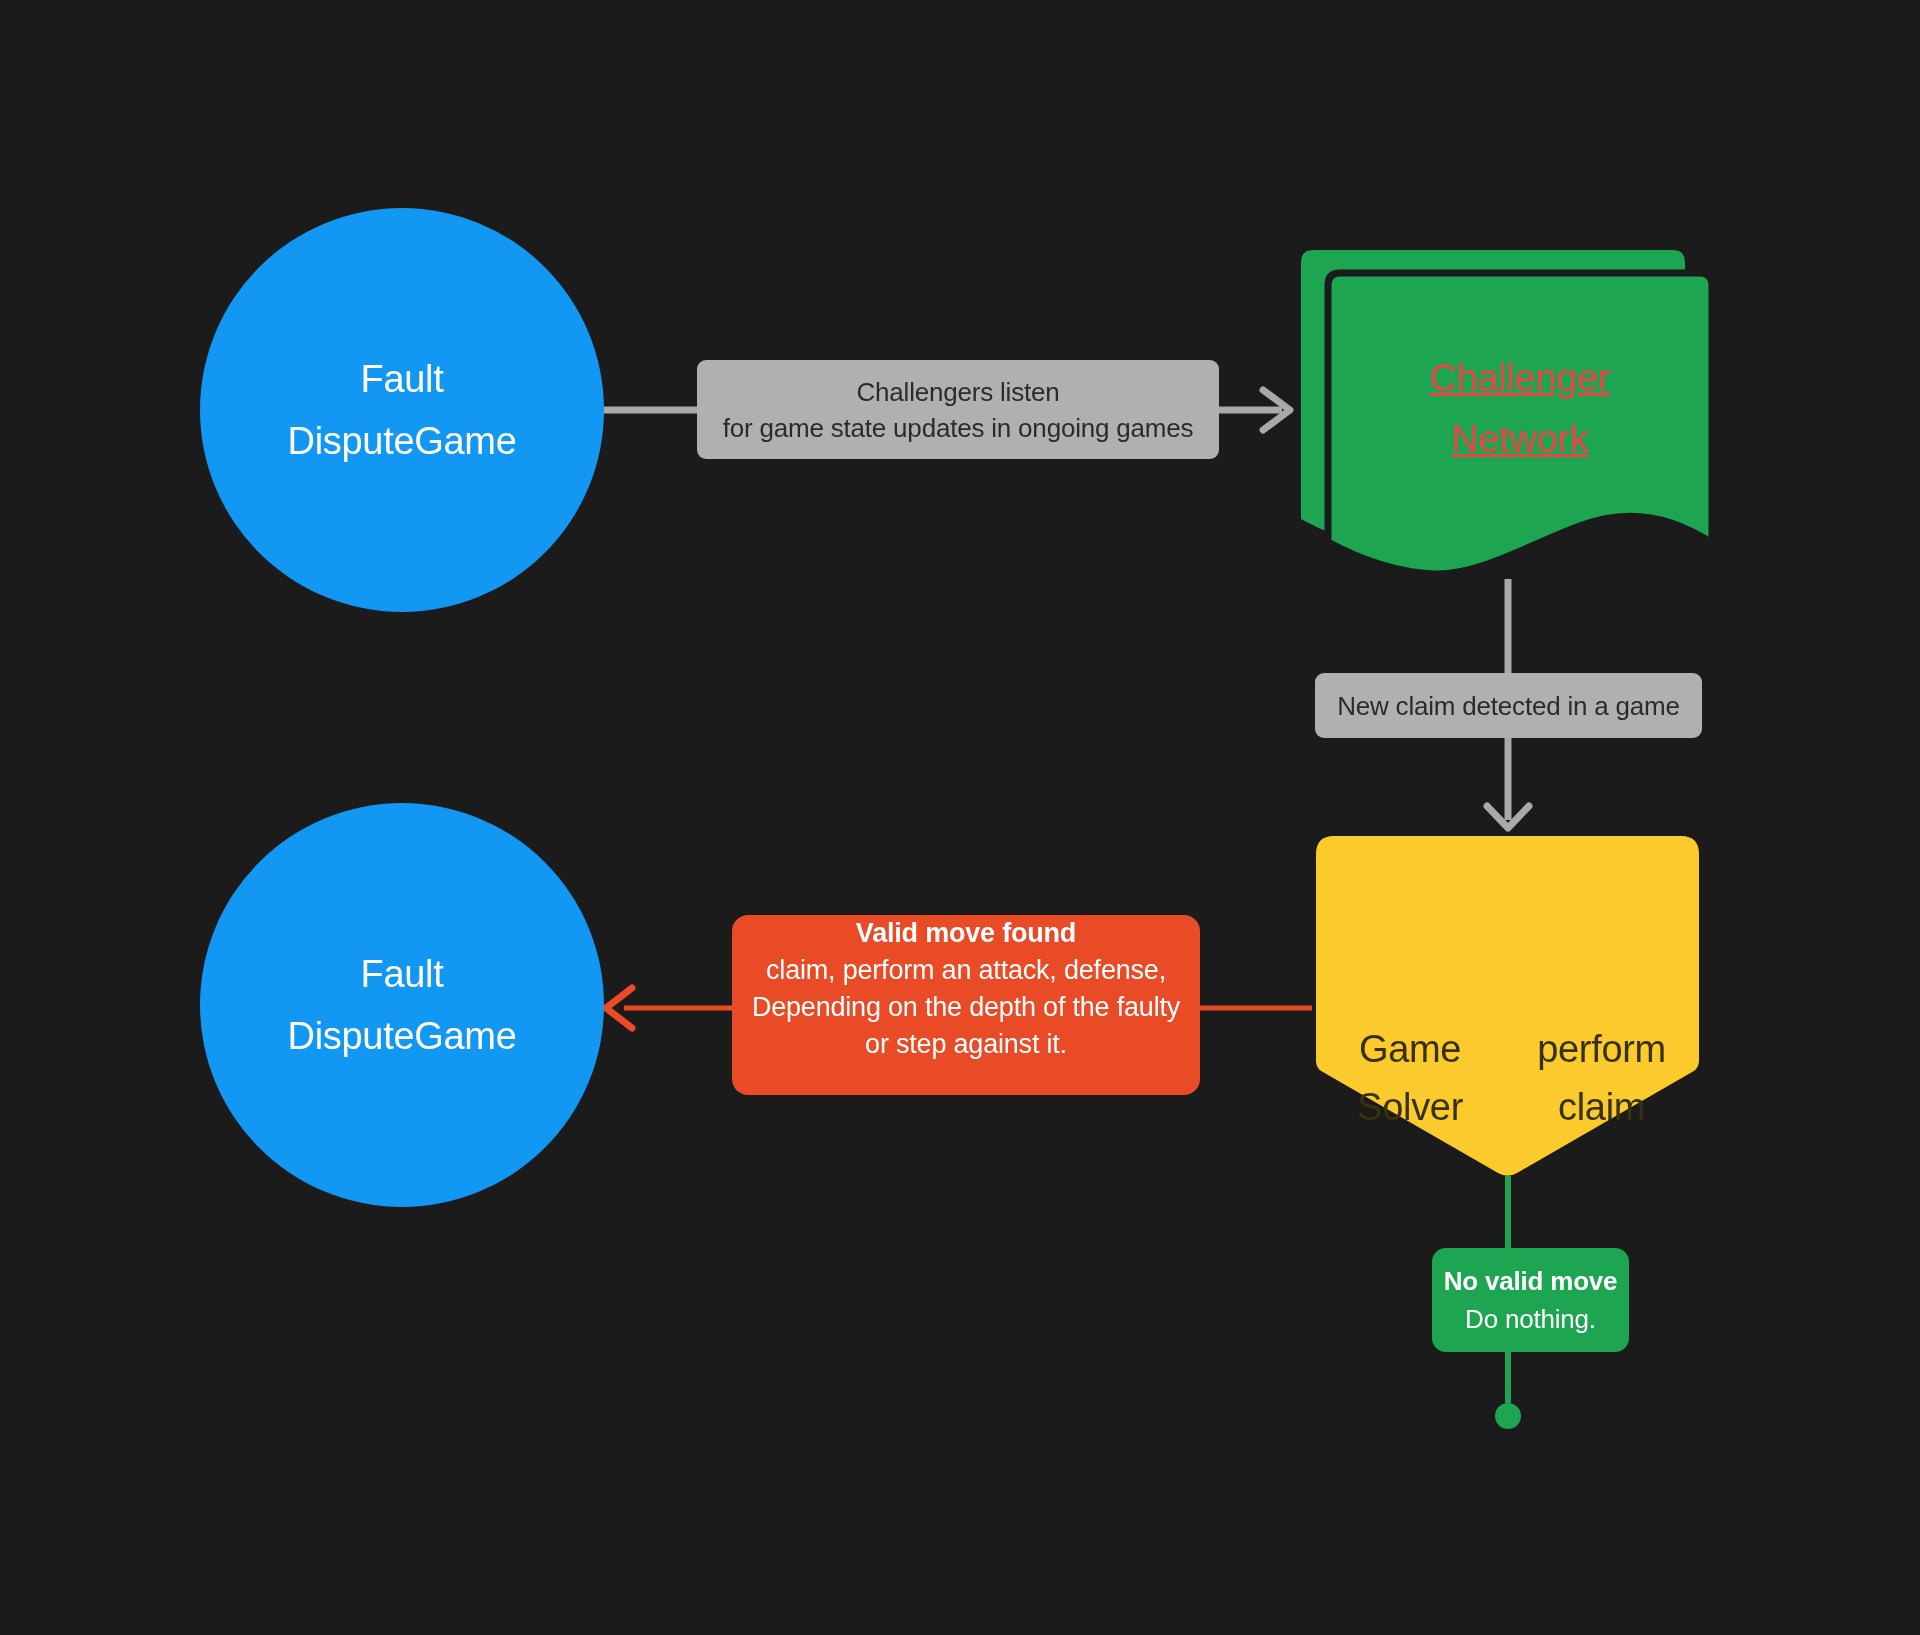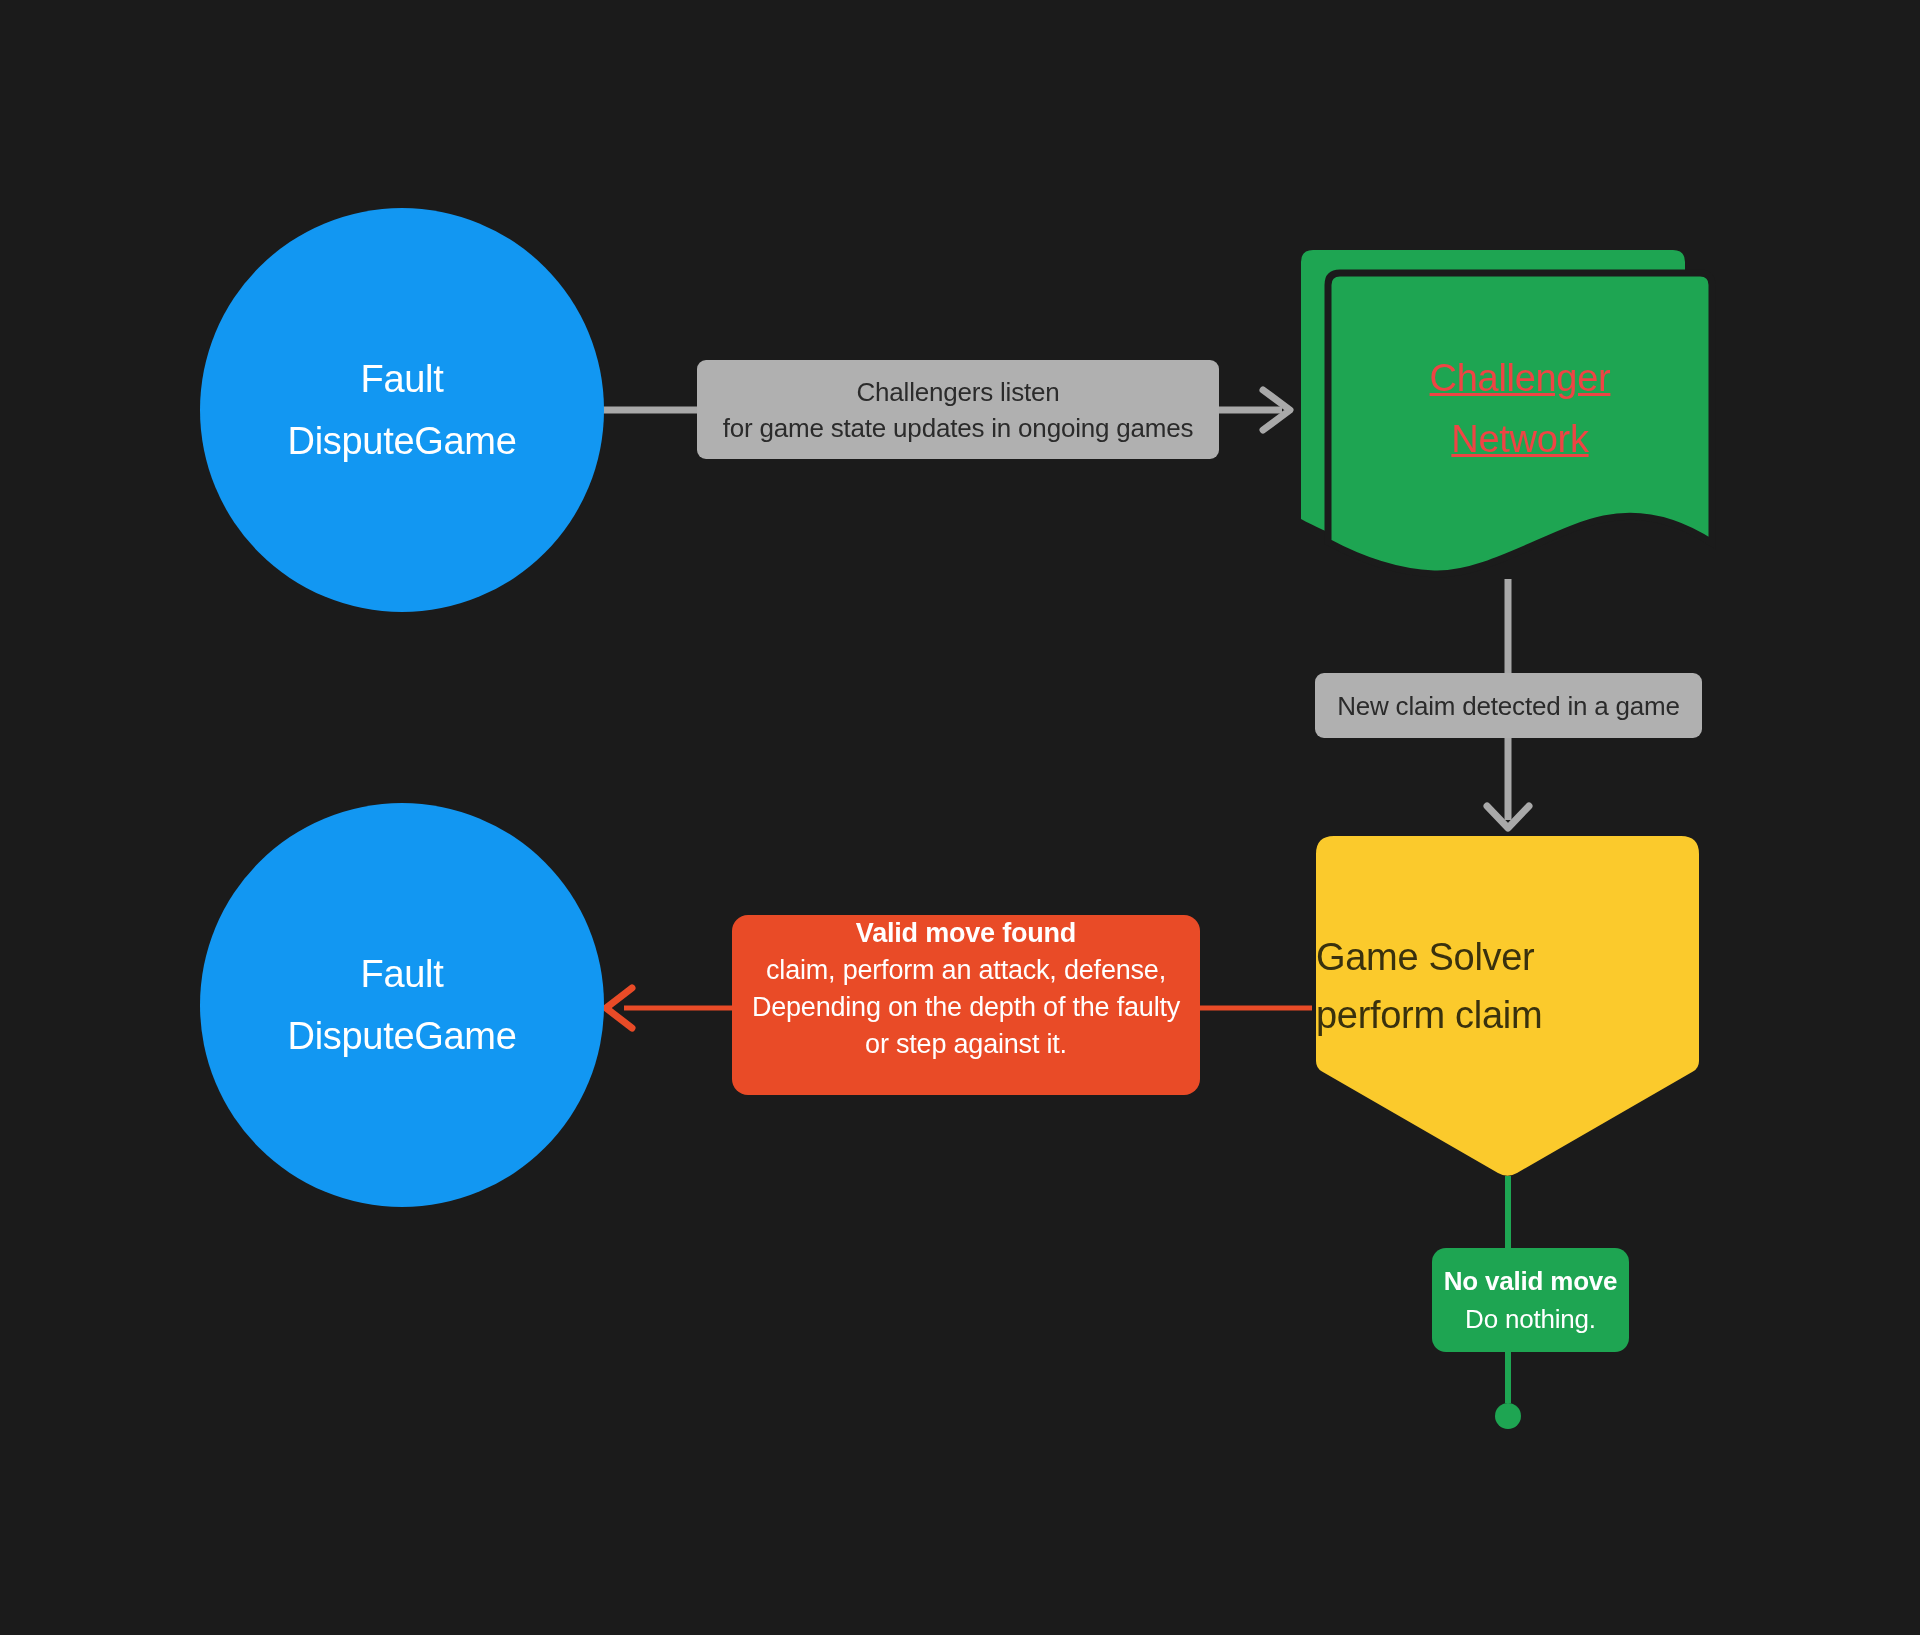--- a/index.html
+++ b/index.html
@@ -27,21 +27,21 @@
   .flag-text{
     position:absolute;left:1328px;top:273px;width:384px;height:272px;z-index:3;
     display:flex;flex-direction:column;align-items:center;justify-content:center;
   }
   .flag-text .line{color:#ef4444;font-size:38px;line-height:61px;letter-spacing:-0.3px;text-align:center;text-decoration:underline;}
 
   
   .solver-svg{position:absolute;left:1316px;top:836px;z-index:2;}
   .solver-text{
     position:absolute;left:1316px;top:836px;width:383px;height:300px;z-index:3;
-    display:flex;flex-direction:column;align-items:flex-start;justify-content:center;
+    display:flex;flex-direction:row;align-items:flex-end;justify-content:center;
   }
   .solver-text .line{color:#39310E;font-size:38px;line-height:58px;letter-spacing:-0.3px;text-align:center;}
 
   
   .gray-label{
     position:absolute;background:#B0B0B0;border-radius:9px;color:#2B2B2B;z-index:3;
     display:flex;flex-direction:column;align-items:center;justify-content:center;text-align:center;
   }
   .gray-label .line{font-size:26px;line-height:36px;letter-spacing:-0.2px;}
   .label-listen{left:697px;top:360px;width:522px;height:99px;}

